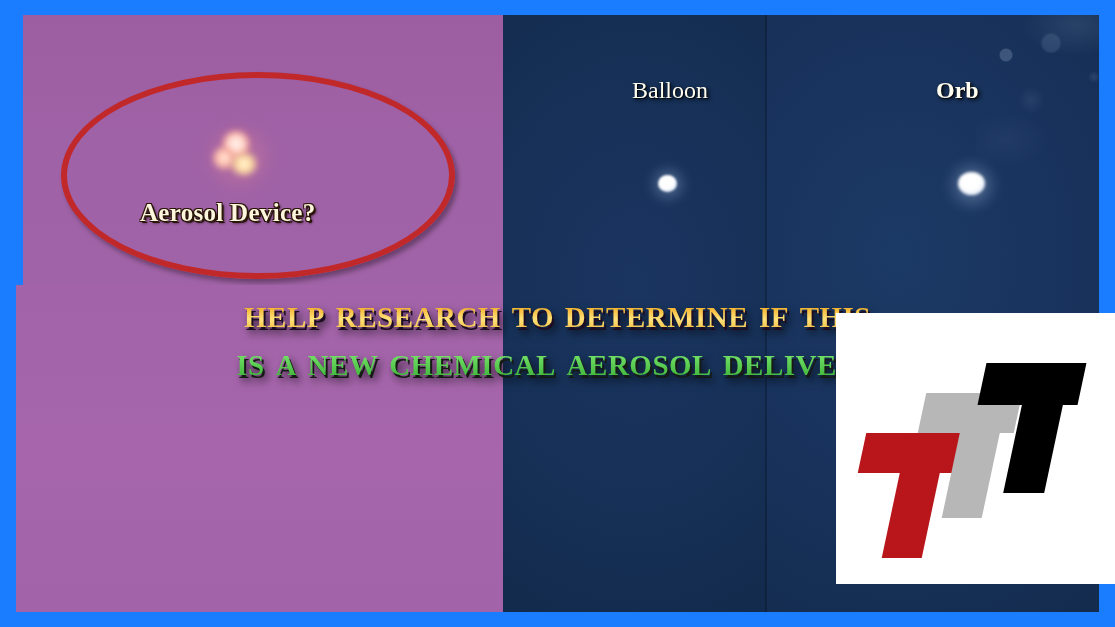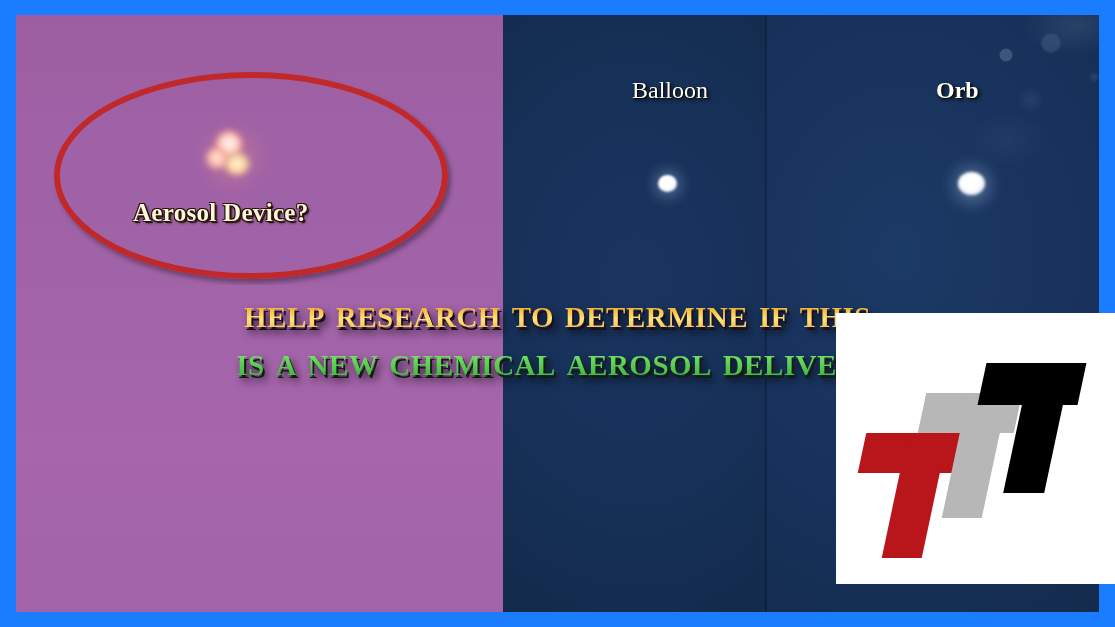--- a/index.html
+++ b/index.html
@@ -33,21 +33,21 @@
   }
 
   
   .panel {
     position: absolute;
     overflow: hidden;
   }
 
   
   #panel-aerosol {
-    left: 0; top: 0;
+    left: 7px; top: 0;
     width: 487px; height: 270px;
     background:
       linear-gradient(180deg, #9c5ea0 0%, #a062a6 45%, #a163a7 100%);
   }
   #panel-balloon-purple {
     left: 0; top: 270px;
     width: 487px; height: 327px;
     background:
       linear-gradient(180deg, #a263a8 0%, #a766ac 50%, #a263a8 100%);
   }

